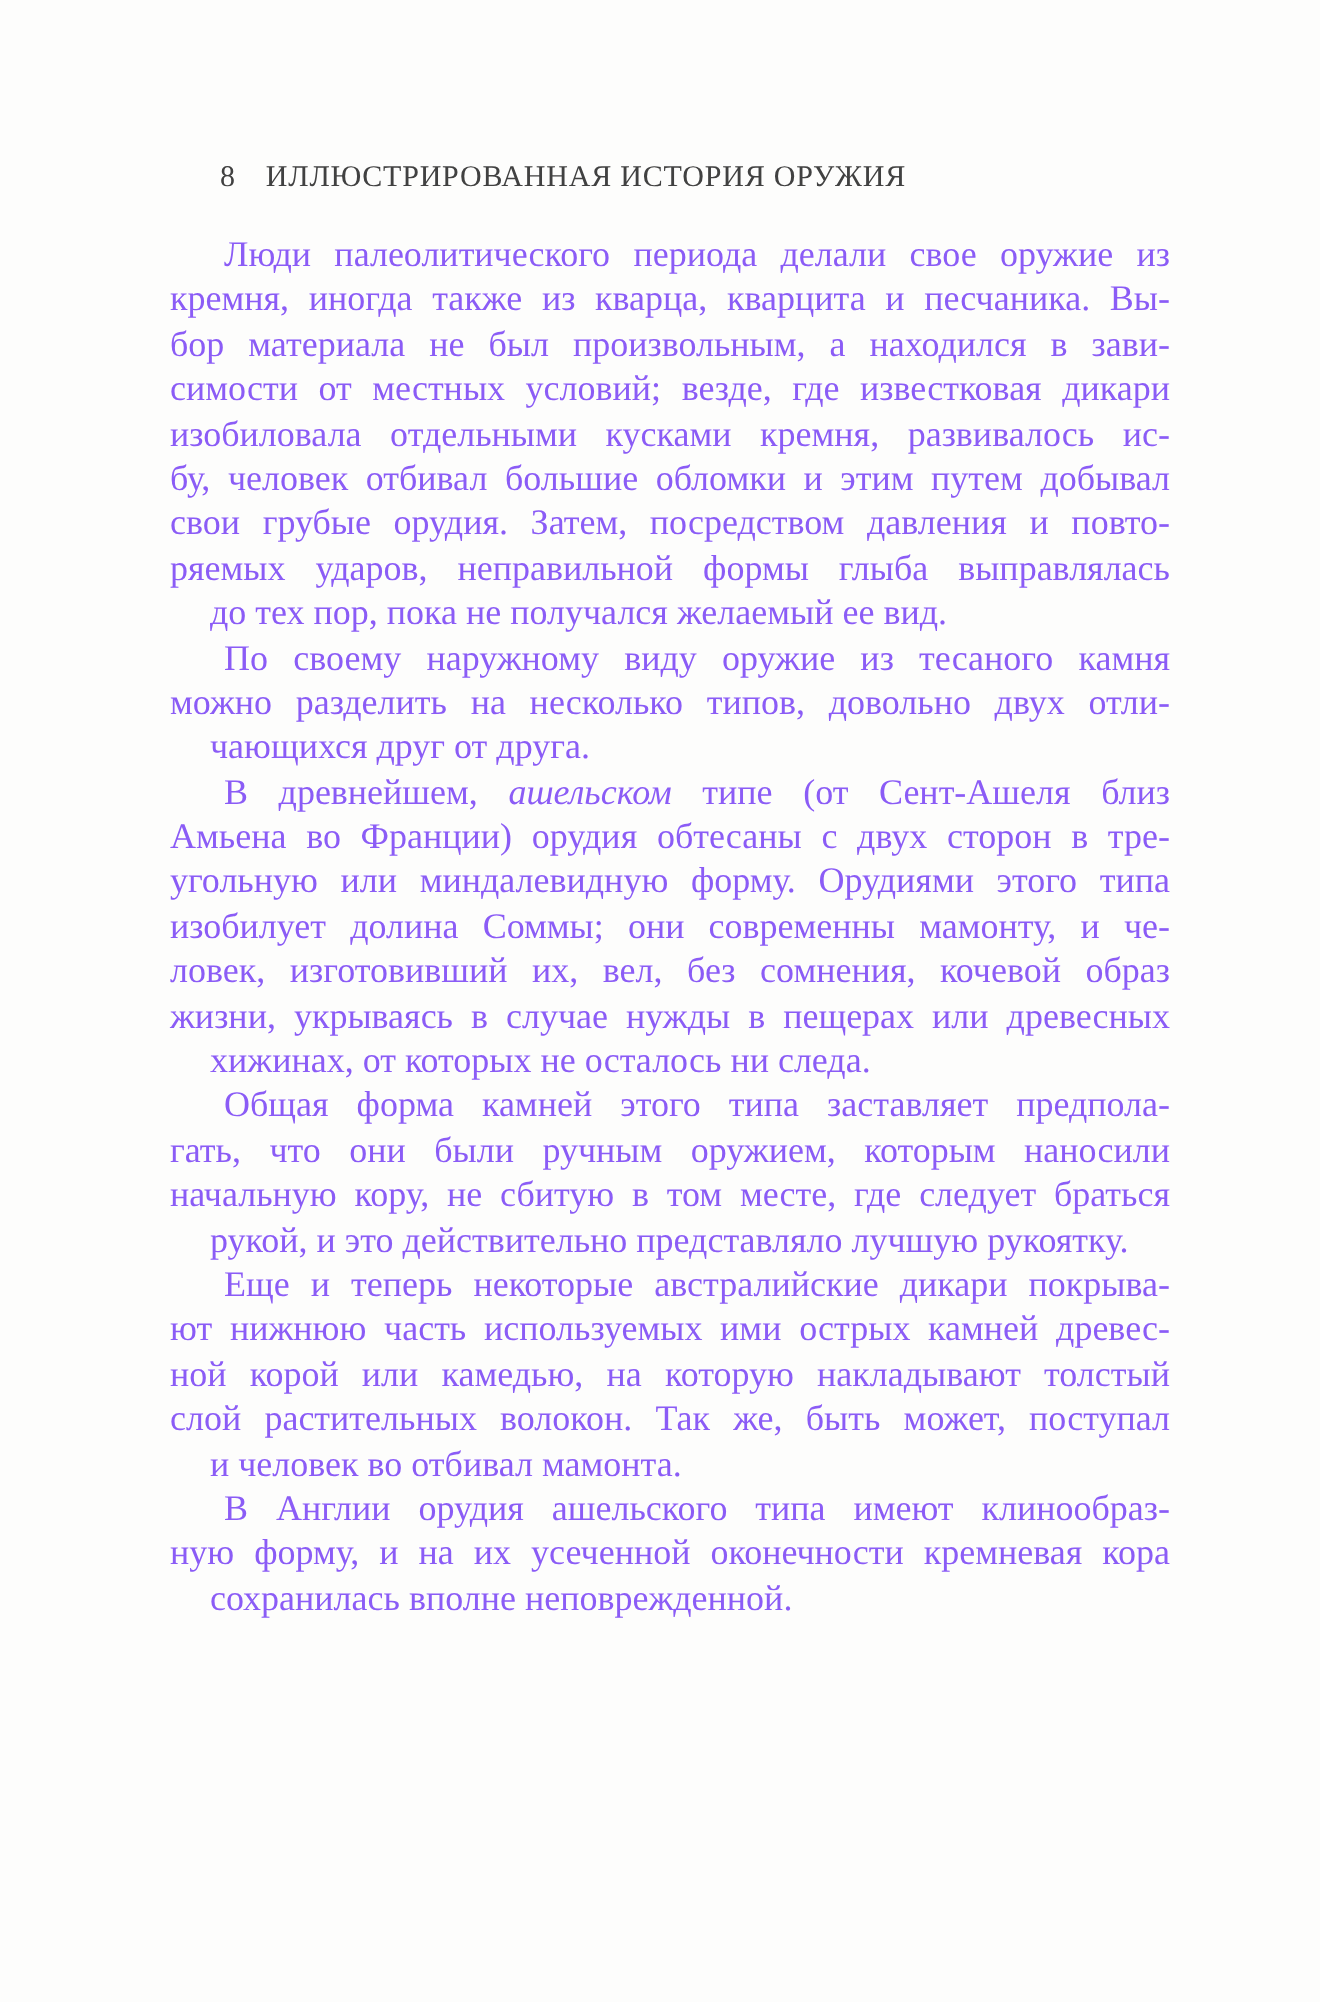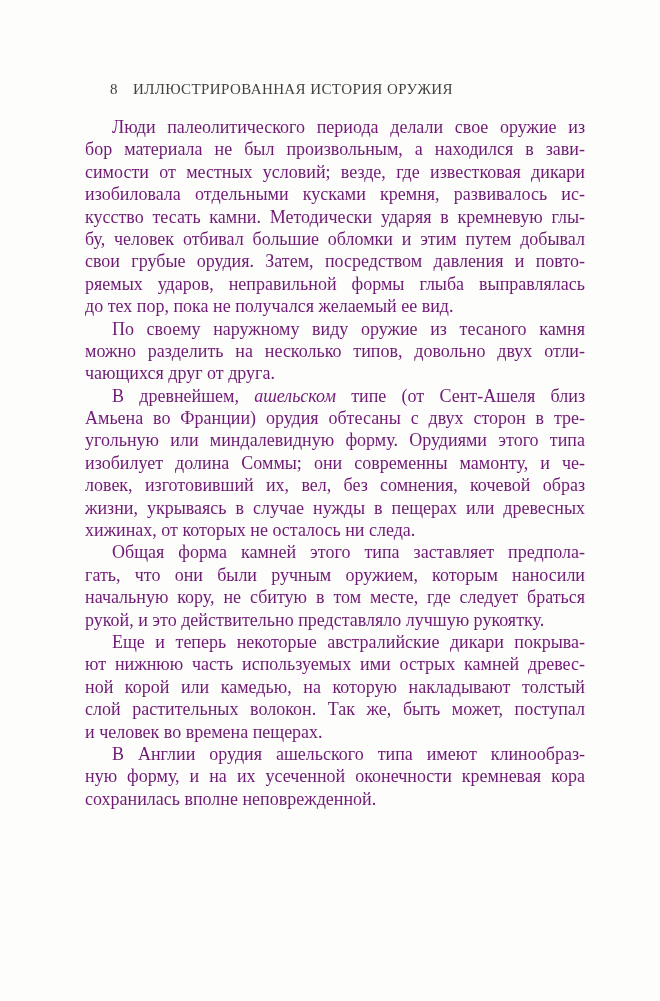--- a/index.html
+++ b/index.html
@@ -27,61 +27,62 @@
     letter-spacing: 0.4px;
     color: #414141;
     white-space: nowrap;
   }
   .body-text {
     position: absolute;
     left: 85px;
     top: 116px;
     width: 500px;
     font-size: 18px;
-    color: #701a75;
+    color: #8b5cf6;
   }
   .paragraph {
     margin: 0;
     padding: 0;
   }
   .text-line {
     height: 22.4px;
     line-height: 22.4px;
     text-align: justify;
     text-align-last: justify;
     -moz-text-align-last: justify;
     white-space: normal;
     overflow: visible;
   }
   .text-line.first {
     text-indent: 27px;
   }
   .text-line.last {
     text-align-last: left;
+    margin-left: 20px;
     -moz-text-align-last: left;
   }
   .text-line em {
     font-style: italic;
   }
 </style>
 </head>
 <body>
 
 <div class="page">
   <div class="running-header">
     <span>8</span>
     <span>ИЛЛЮСТРИРОВАННАЯ ИСТОРИЯ ОРУЖИЯ</span>
   </div>
   <div class="body-text" id="body-text">
       <div class="paragraph">
         <div class="text-line first"><span>Люди палеолитического периода делали свое оружие из</span></div>
+        <div class="text-line"><span>кремня, иногда также из кварца, кварцита и песчаника. Вы-</span></div>
         <div class="text-line"><span>бор материала не был произвольным, а находился в зави-</span></div>
         <div class="text-line"><span>симости от местных условий; везде, где известковая дикари</span></div>
         <div class="text-line"><span>изобиловала отдельными кусками кремня, развивалось ис-</span></div>
-        <div class="text-line"><span>кусство тесать камни. Методически ударяя в кремневую глы-</span></div>
         <div class="text-line"><span>бу, человек отбивал большие обломки и этим путем добывал</span></div>
         <div class="text-line"><span>свои грубые орудия. Затем, посредством давления и повто-</span></div>
         <div class="text-line"><span>ряемых ударов, неправильной формы глыба выправлялась</span></div>
         <div class="text-line last"><span>до тех пор, пока не получался желаемый ее вид.</span></div>
       </div>
       <div class="paragraph">
         <div class="text-line first"><span>По своему наружному виду оружие из тесаного камня</span></div>
         <div class="text-line"><span>можно разделить на несколько типов, довольно двух отли-</span></div>
         <div class="text-line last"><span>чающихся друг от друга.</span></div>
       </div>
@@ -98,21 +99,21 @@
         <div class="text-line first"><span>Общая форма камней этого типа заставляет предпола-</span></div>
         <div class="text-line"><span>гать, что они были ручным оружием, которым наносили</span></div>
         <div class="text-line"><span>начальную кору, не сбитую в том месте, где следует браться</span></div>
         <div class="text-line last"><span>рукой, и это действительно представляло лучшую рукоятку.</span></div>
       </div>
       <div class="paragraph">
         <div class="text-line first"><span>Еще и теперь некоторые австралийские дикари покрыва-</span></div>
         <div class="text-line"><span>ют нижнюю часть используемых ими острых камней древес-</span></div>
         <div class="text-line"><span>ной корой или камедью, на которую накладывают толстый</span></div>
         <div class="text-line"><span>слой растительных волокон. Так же, быть может, поступал</span></div>
-        <div class="text-line last"><span>и человек во времена пещерах.</span></div>
+        <div class="text-line last"><span>и человек во отбивал мамонта.</span></div>
       </div>
       <div class="paragraph">
         <div class="text-line first"><span>В Англии орудия ашельского типа имеют клинообраз-</span></div>
         <div class="text-line"><span>ную форму, и на их усеченной оконечности кремневая кора</span></div>
         <div class="text-line last"><span>сохранилась вполне неповрежденной.</span></div>
       </div>
     </div>
 </div>
 
 </body></html>

